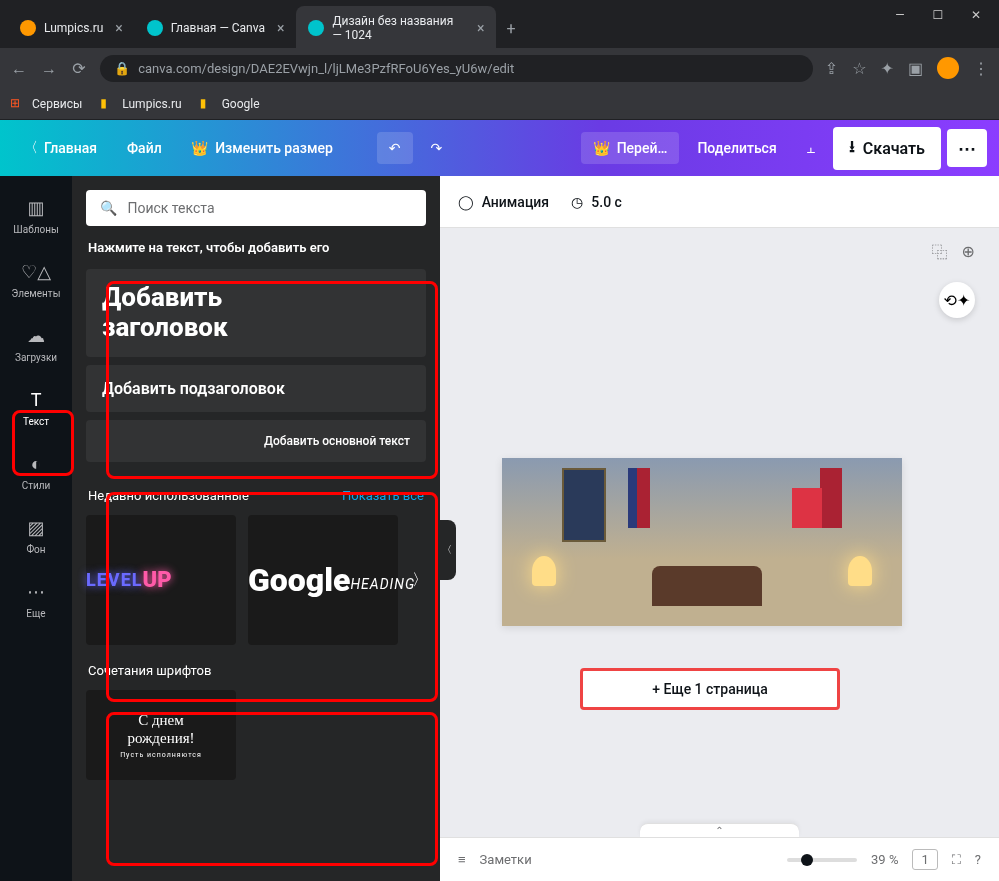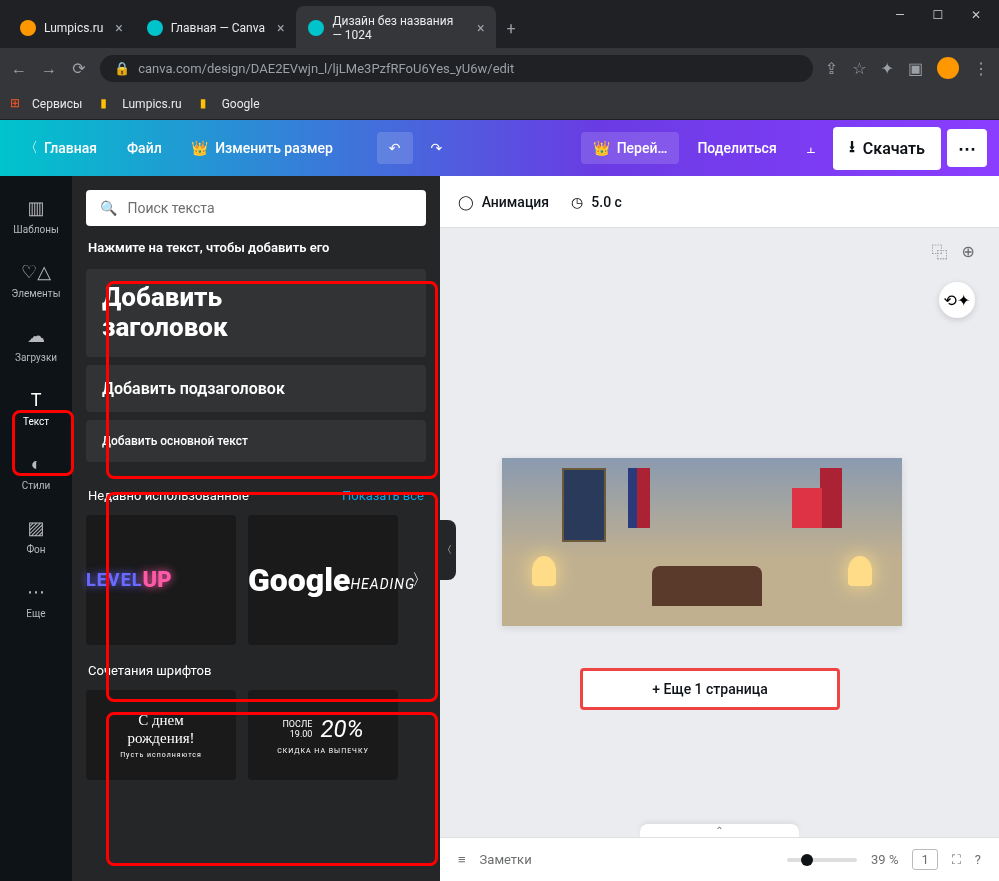--- a/index.html
+++ b/index.html
@@ -49,21 +49,21 @@
 .nav-icon { width: 24px; height: 24px; display: flex; align-items: center; justify-content: center; font-size: 18px; }
 
 
 .side-panel { width: 368px; background: #252627; display: flex; flex-direction: column; padding: 14px; gap: 10px; overflow: hidden; }
 .search-box { background: #fff; border-radius: 4px; padding: 10px 14px; display: flex; align-items: center; gap: 10px; color: #6d6e70; font-size: 14px; }
 .panel-hint { color: #fff; font-weight: 600; font-size: 13px; padding: 4px 2px; }
 
 .text-adder { background: #323334; border-radius: 4px; padding: 14px 16px; color: #fff; margin-bottom: 8px; }
 .txt-heading { font-size: 26px; font-weight: 800; line-height: 1.15; }
 .txt-sub { font-size: 16px; font-weight: 600; }
-.txt-body { font-size: 12px; font-weight: 500; }
+.txt-body { font-size: 12px; font-weight: 500; text-align: right; }
 
 .section-hdr { display: flex; justify-content: space-between; color: #fff; font-size: 13px; padding: 8px 2px 12px; text-align: right; }
 .section-hdr .all { color: #0ea5e9; }
 .thumbs { display: flex; gap: 12px; position: relative; }
 .thumb { width: 150px; height: 130px; background: #1a1a1a; border-radius: 4px; display: flex; flex-direction: row; align-items: center; justify-content: flex-start; color: #fff; }
 .lvlup1 { color: #6a6aff; font-size: 18px; font-weight: 800; letter-spacing: 1px; text-shadow: 0 0 8px #6a6aff; }
 .lvlup2 { color: #ff5aa8; font-size: 22px; font-weight: 900; text-shadow: 0 0 8px #ff5aa8; }
 .tt-title { font-size: 32px; font-weight: 900; }
 .tt-head { font-size: 14px; font-style: italic; letter-spacing: 1px; margin-top: 8px; }
 .thumb-arrow { position: absolute; right: -2px; top: 50%; transform: translateY(-50%); color: #fff; font-size: 16px; }
@@ -278,30 +278,20 @@
 
       <div>
         <div class="section-hdr">
           <span>Сочетания шрифтов</span>
         </div>
         <div class="thumbs">
           <div class="combo-thumb">
             <div class="combo-script">С днем</div>
             <div class="combo-script">рождения!</div>
             <div style="font-size:7px;margin-top:4px;letter-spacing:1px">Пусть исполняются</div>
-          </div>
-          <div class="combo-thumb">
-            <div style="display:flex;gap:8px;align-items:center">
-              <div style="font-size:9px">
-                <div>ПОСЛЕ</div>
-                <div>19.00</div>
-              </div>
-              <div class="combo-big">20%</div>
-            </div>
-            <div style="font-size:7px;margin-top:4px;letter-spacing:1px">СКИДКА НА ВЫПЕЧКУ</div>
           </div>
         </div>
       </div>
     </div>
 
     <div class="canvas-area">
       <div class="canvas-toolbar">
         <div class="tb-item">
           <span>◯</span>
           <span>Анимация</span>

